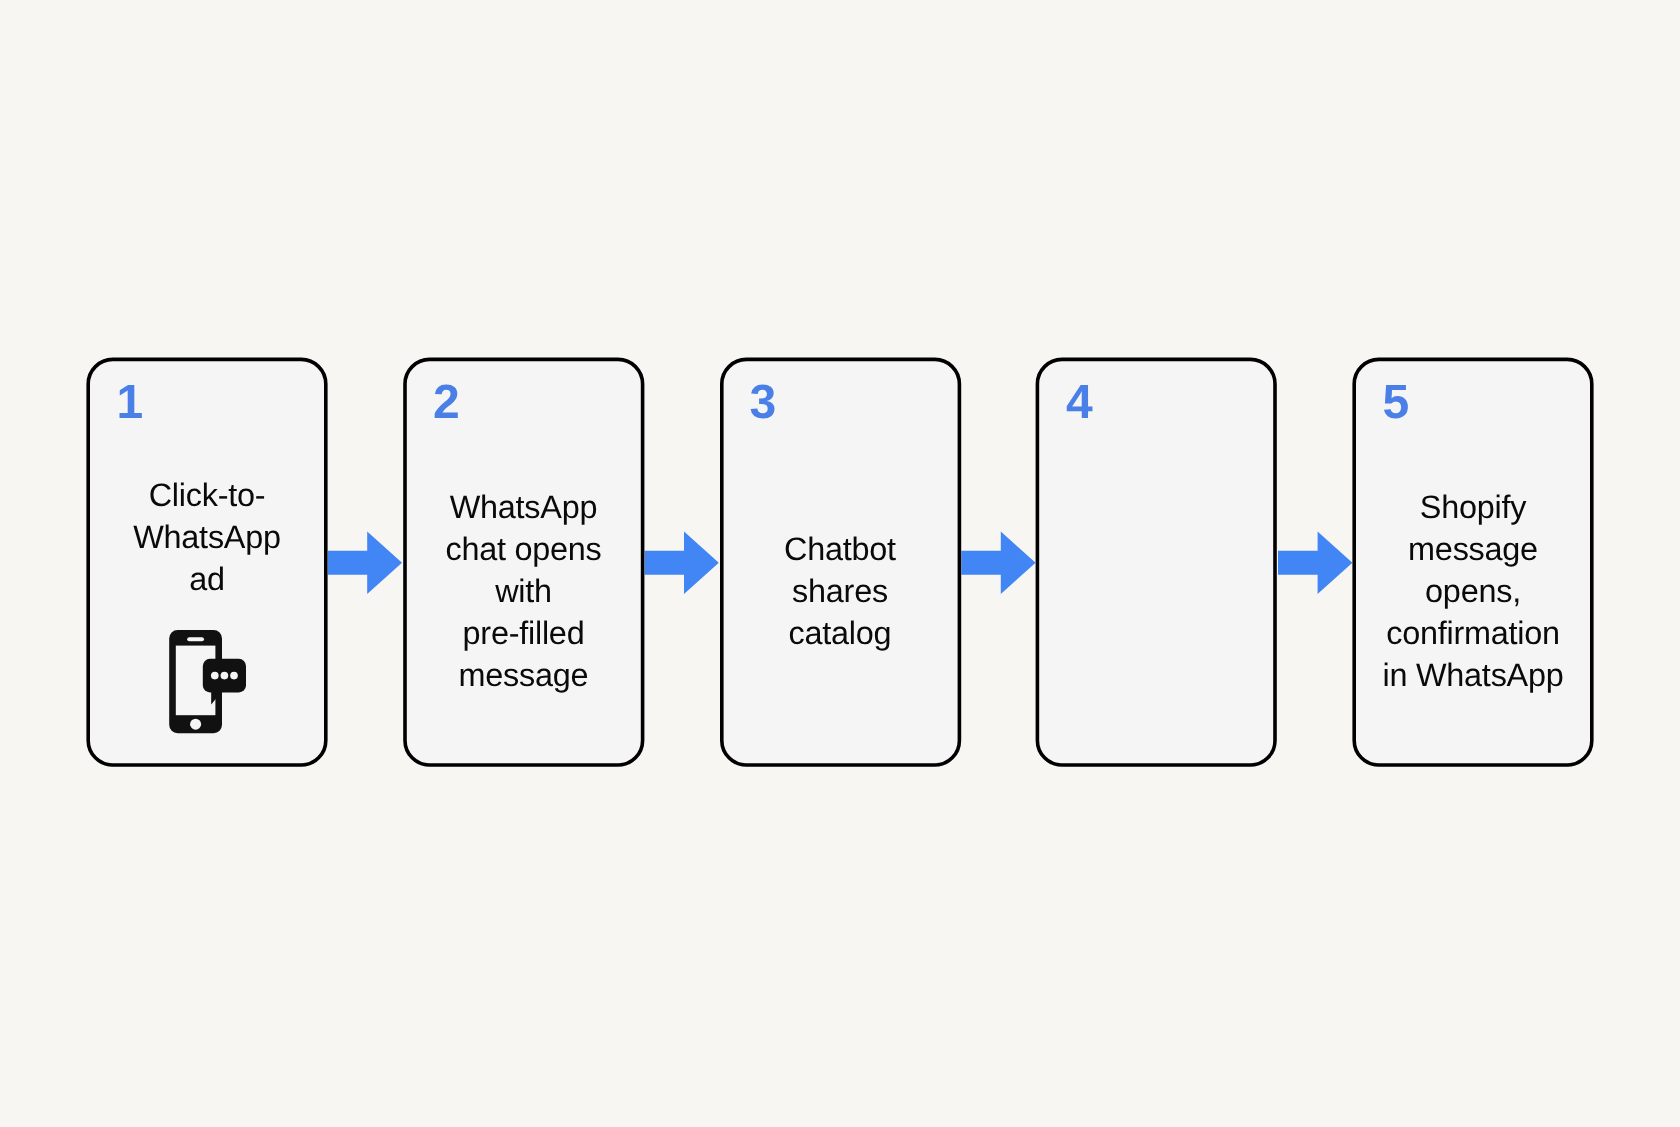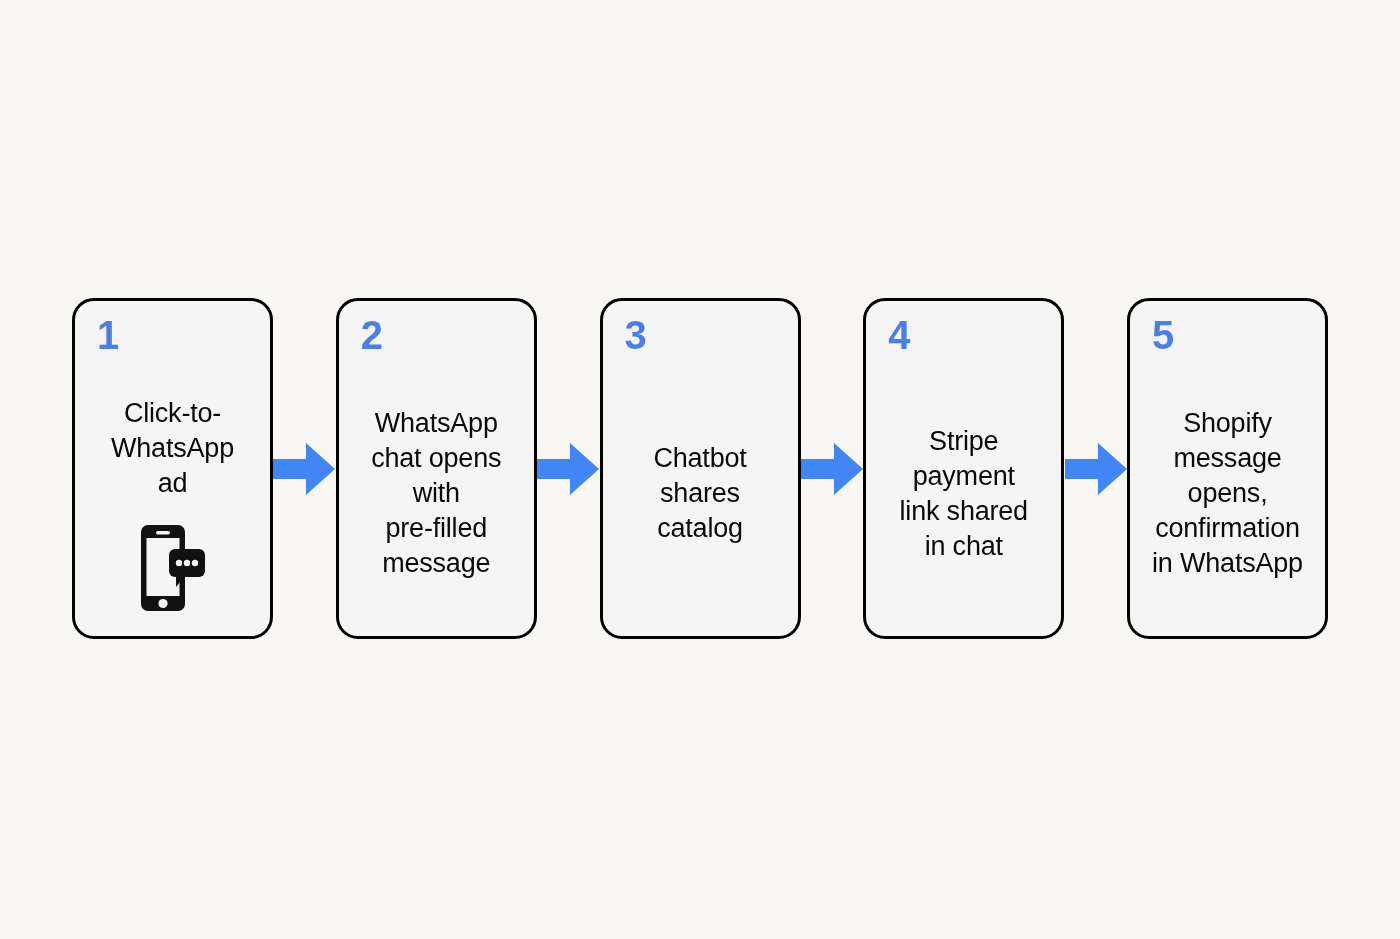--- a/index.html
+++ b/index.html
@@ -168,26 +168,20 @@
     </div>
 
     <div class="arrow-cell">
       <svg class="arrow-svg" viewBox="0 0 62 58">
         <path d="M0 19 L33 19 L33 3 L62 29 L33 55 L33 39 L0 39 Z" fill="#4285f4"></path>
       </svg>
     </div>
 
     <div class="step-card">
       <div class="step-number">4</div>
-      <div class="card-body">
-        <div class="step-text">Stripe
-payment
-link shared
-in chat</div>
-      </div>
     </div>
 
     <div class="arrow-cell">
       <svg class="arrow-svg" viewBox="0 0 62 58">
         <path d="M0 19 L33 19 L33 3 L62 29 L33 55 L33 39 L0 39 Z" fill="#4285f4"></path>
       </svg>
     </div>
 
     <div class="step-card">
       <div class="step-number">5</div>

